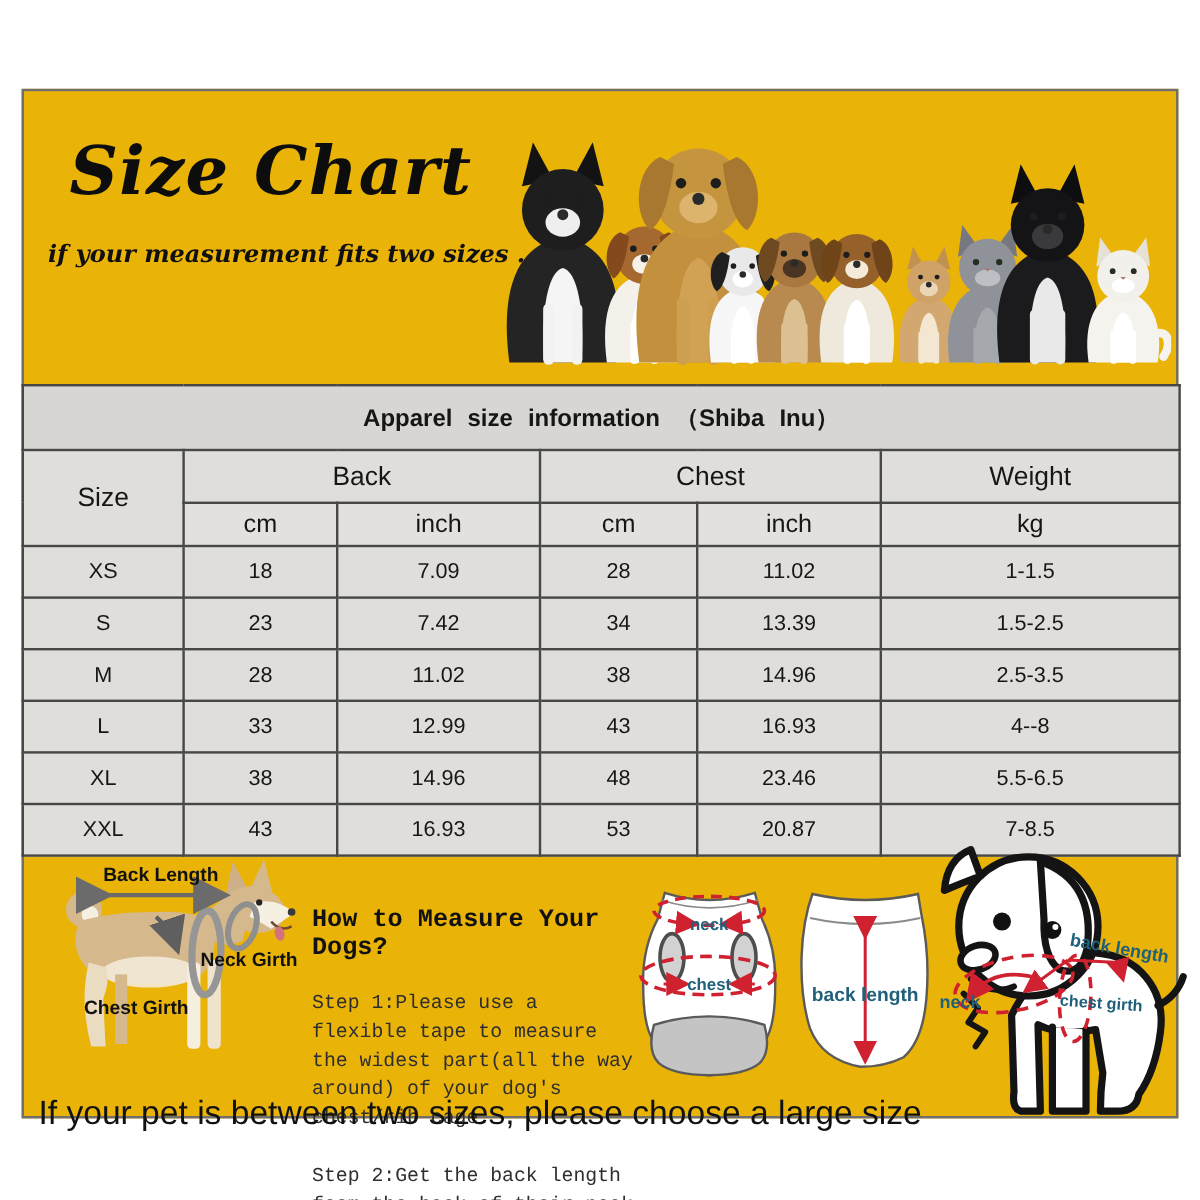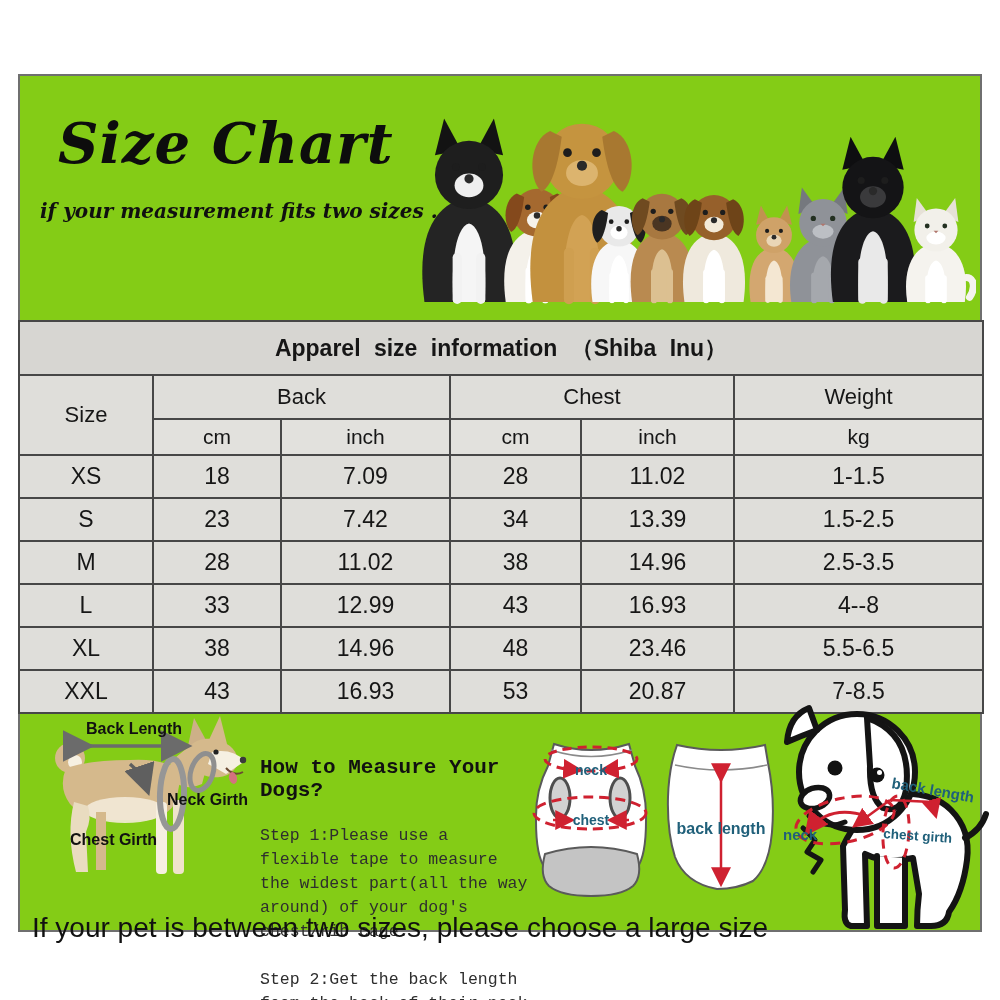--- a/index.html
+++ b/index.html
@@ -1,34 +1,34 @@
 <!DOCTYPE html>
 <html><head>
 <meta charset="utf-8">
 <style>
   html,body{margin:0;padding:0;background:#ffffff;}
   .canvas{position:relative;width:1000px;height:1000px;background:#ffffff;overflow:hidden;
           font-family:"Liberation Sans",sans-serif;color:#161616;}
-  .frame{position:absolute;left:18px;top:74px;width:960px;height:854px;border:2px solid #6f6f6f;background:#84cc16;}
+  .frame{position:absolute;left:18px;top:74px;width:960px;height:854px;border:2px solid #6f6f6f;background:#eab308;}
 
   
   .title{position:absolute;left:38px;top:34px;font-family:"DejaVu Serif",serif;
          font-style:italic;font-weight:bold;font-size:56px;letter-spacing:1px;color:#0d0d0d;white-space:nowrap;}
   .subtitle{position:absolute;left:20px;top:118px;font-family:"DejaVu Serif",serif;
             font-style:italic;font-weight:bold;font-size:20px;line-height:1.75;color:#101010;white-space:nowrap;}
   .dogs-strip{position:absolute;left:388px;top:14px;}
 
   
   .size-table{position:absolute;left:-2px;top:244px;width:966px;border-collapse:collapse;table-layout:fixed;
               background:#dfdeda;color:#161616;}
   .size-table th,.size-table td{border:2px solid #474747;text-align:center;padding:0;font-weight:normal;}
-  .t-title{height:52px;font-size:23px;font-weight:bold !important;background:#d7d6d2;word-spacing:7px;}
+  .t-title{height:52px;font-size:20px;font-weight:bold !important;background:#d7d6d2;word-spacing:7px;}
   .t-group{height:42px;font-size:22px;background:#dfdeda;}
   .t-unit{height:34px;font-size:21px;background:#e2e1dd;}
-  .size-table tbody td{height:41px;font-size:23px;background:#dfdeda;}
+  .size-table tbody td{height:41px;font-size:18px;background:#dfdeda;}
 
   
   .measure-dog-svg{position:absolute;left:10px;top:626px;}
   .howto{position:absolute;left:240px;top:680px;width:276px;font-family:Liberation Mono, monospace;}
   .howto h3{margin:0 0 22px 0;font-size:21px;font-weight:bold;color:#111;}
   .howto p{margin:12px 0 24px 0;font-size:16.5px;line-height:1.45;color:#2e2e2e;}
   .garment-front-svg{position:absolute;left:505px;top:660px;}
   .garment-back-svg{position:absolute;left:645px;top:661px;}
   .puppy-svg{position:absolute;left:745px;top:620px;}
   .footer-note{position:absolute;left:12px;top:836px;font-size:28px;color:#111;white-space:nowrap;}

